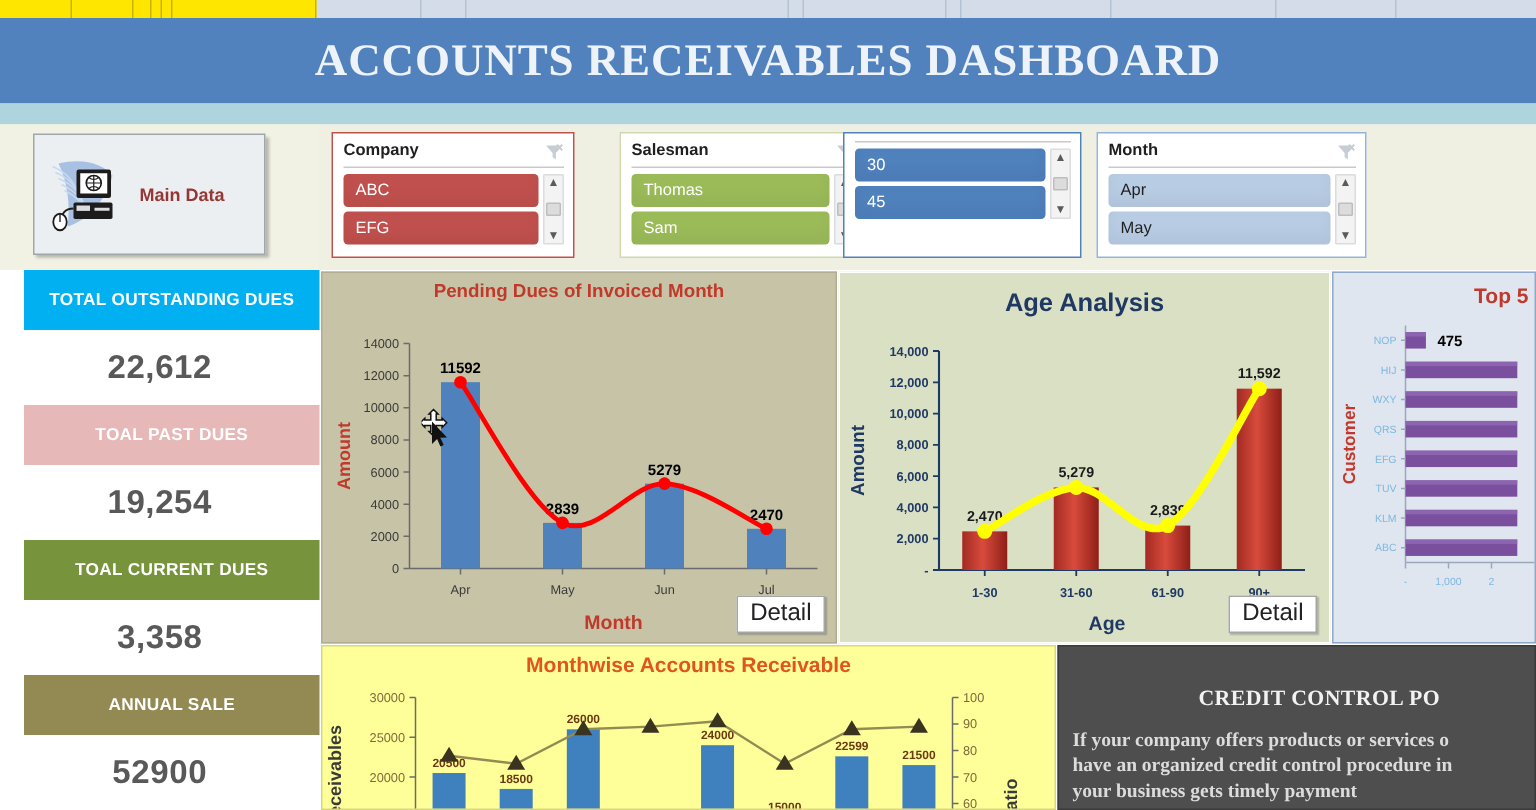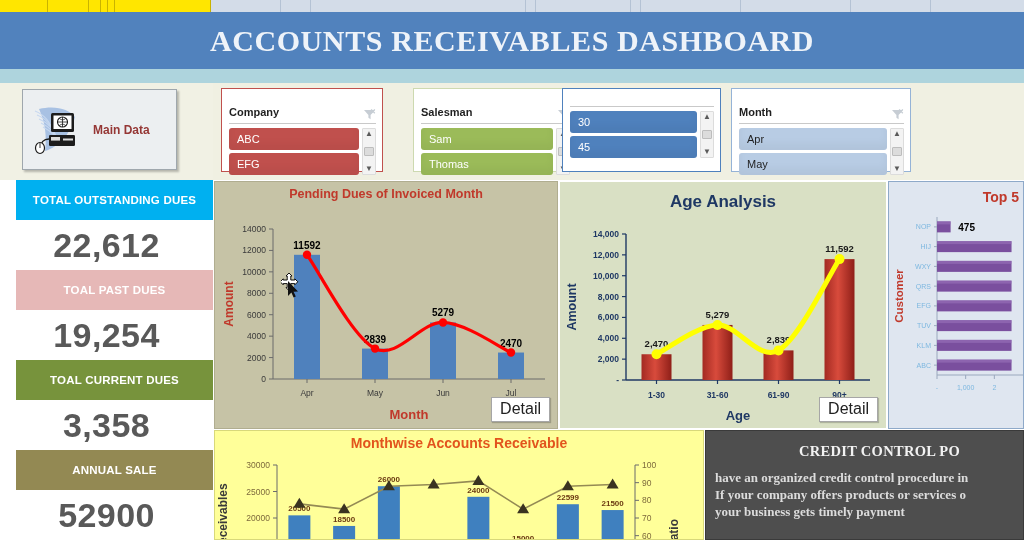--- a/index.html
+++ b/index.html
@@ -41,21 +41,21 @@
     display:flex; align-items:center;
   }
   .md-icon { position:relative; width:62px; height:62px; margin-left:6px; flex:none; }
   .md-label {
     font-size:12px; font-weight:bold; color:#953735;
     font-family:"Liberation Sans", sans-serif; margin-left:2px;
   }
 
   
   .slicer { position:absolute; top:88px; height:84px; background:#ffffff; }
-  .slicer-inner { position:absolute; inset:0; padding:16px 6px 5px 7px; }
+  .slicer-inner { position:absolute; inset:0; padding:4px 6px 5px 7px; }
   .slicer-title {
     font-size:11px; font-weight:bold; color:#1f1f1f; line-height:15px;
     padding-bottom:2px;
   }
   .slicer-titlebar { display:flex; align-items:center; justify-content:space-between; }
   .filter-icon { width:13px; height:13px; position:relative; opacity:.55; }
   .slicer-rule { height:1px; background:#c9c9c9; margin:1px 0 4px 0; }
   .slicer-body { display:flex; gap:3px; }
   .slicer-items { flex:1; display:flex; flex-direction:column; gap:3px; }
   .slicer-item {
@@ -73,21 +73,21 @@
   
   .kpi-wrap { position:absolute; left:0; top:180px; width:213px; height:360px; background:#ffffff; }
   .kpi-head {
     height:40px; display:flex; align-items:center; justify-content:center;
     color:#ffffff; font-size:11.5px; font-weight:bold; letter-spacing:.2px;
     text-align:center;
     margin-left:16px;
   }
   .kpi-val {
     height:50px; display:flex; align-items:center; justify-content:center;
-    font-size:34px; font-weight:bold; color:#595959; letter-spacing:.4px;
+    font-size:22px; font-weight:bold; color:#595959; letter-spacing:.4px;
     background:#ffffff;
   }
 
   
   .panel { position:absolute; }
 
   .panel-pending {
     left:214px; top:181px; width:344px; height:248px;
     background:#c6c3a6; border:1px solid #b0ad90;
   }
@@ -127,21 +127,21 @@
   .detail-btn {
     position:absolute; background:#ffffff; border:1px solid #a6a6a6;
     font-size:16px; color:#222; padding:2px 8px 3px 8px;
     box-shadow:1px 1px 1px rgba(0,0,0,.2);
     font-family:Liberation Sans, sans-serif;
   }
 
   
   .policy-title {
     text-align:center; color:#f2f2f2; font-size:14.5px; font-weight:bold;
-    font-family:"Liberation Serif", serif; padding-top:12px; letter-spacing:.3px;
+    font-family:"Liberation Serif", serif; padding-top:27px; letter-spacing:.3px;
     white-space:nowrap; margin-left:30px;
   }
   .policy-body {
     color:#dcdcdc; font-size:13px; font-weight:bold;
     font-family:"Liberation Serif", serif;
     padding:9px 0 0 9px; line-height:17px;
     white-space:nowrap;
   }
 
   
@@ -234,22 +234,22 @@
         <div class="slicer-titlebar">
           <div class="slicer-title">Salesman</div>
           <span class="filter-icon"><svg viewBox="0 0 13 13" width="13" height="13">
               <path d="M1 2 H12 L7.6 7 V11.2 L5.4 9.8 V7 Z" fill="#9aa6b2"></path>
               <path d="M8.2 1.4 L11.8 5.2 M11.8 1.4 L8.2 5.2" stroke="#9aa6b2" stroke-width="1.3"></path>
             </svg></span>
         </div>
         <div class="slicer-rule"></div>
         <div class="slicer-body">
           <div class="slicer-items">
+            <div class="slicer-item" style="background:#9bbb59; color:#ffffff">Thomas</div>
             <div class="slicer-item" style="background:#9bbb59; color:#ffffff">Sam</div>
-            <div class="slicer-item" style="background:#9bbb59; color:#ffffff">Thomas</div>
           </div>
           <div class="slicer-scroll">
             <div class="sc-arrow">▲</div>
             <div class="sc-thumb"></div>
             <div class="sc-arrow">▼</div>
           </div>
         </div>
       </div>
     </div>
   <div class="slicer" id="slicer-payment" style="left:562px; width:159px; border:1px solid #4f81bd;">
@@ -505,22 +505,22 @@
         <path d="M263.375,23.900000000000006 L269.375,33.900000000000006 L257.375,33.900000000000006 Z" fill="#3a3320"></path>
         <path d="M308.125,52.166666666666664 L314.125,62.166666666666664 L302.125,62.166666666666664 Z" fill="#3a3320"></path>
         <path d="M352.875,29.19999999999999 L358.875,39.19999999999999 L346.875,39.19999999999999 Z" fill="#3a3320"></path>
         <path d="M397.625,27.433333333333337 L403.625,37.43333333333334 L391.625,37.43333333333334 Z" fill="#3a3320"></path>
       </svg>
   </div>
 
   <div class="panel panel-policy">
     <div class="policy-title">CREDIT CONTROL PO</div>
     <div class="policy-body">
+      <div>If your company  offers products  or services o</div>
       <div>have an organized  credit  control  procedure in</div>
-      <div>If your company  offers products  or services o</div>
       <div>your business gets timely payment</div>
     </div>
   </div>
 
   <div class="cursor">
     <svg viewBox="0 0 24 28" width="24" height="28">
       <g fill="none" stroke="#111" stroke-width="1">
         <path d="M8 1 L11 4 L9.8 4 L9.8 8 L13.8 8 L13.8 6.8 L16.8 9.8 L13.8 12.8 L13.8 11.6 L9.8 11.6 L9.8 15.6 L11 15.6 L8 18.6 L5 15.6 L6.2 15.6 L6.2 11.6 L2.2 11.6 L2.2 12.8 L-0.8 9.8 L2.2 6.8 L2.2 8 L6.2 8 L6.2 4 L5 4 Z" fill="#ffffff"></path>
       </g>
       <path d="M7 9 L7 24 L10.4 20.6 L12.6 25.6 L14.8 24.6 L12.6 19.8 L17 19.6 Z" fill="#111"></path>

